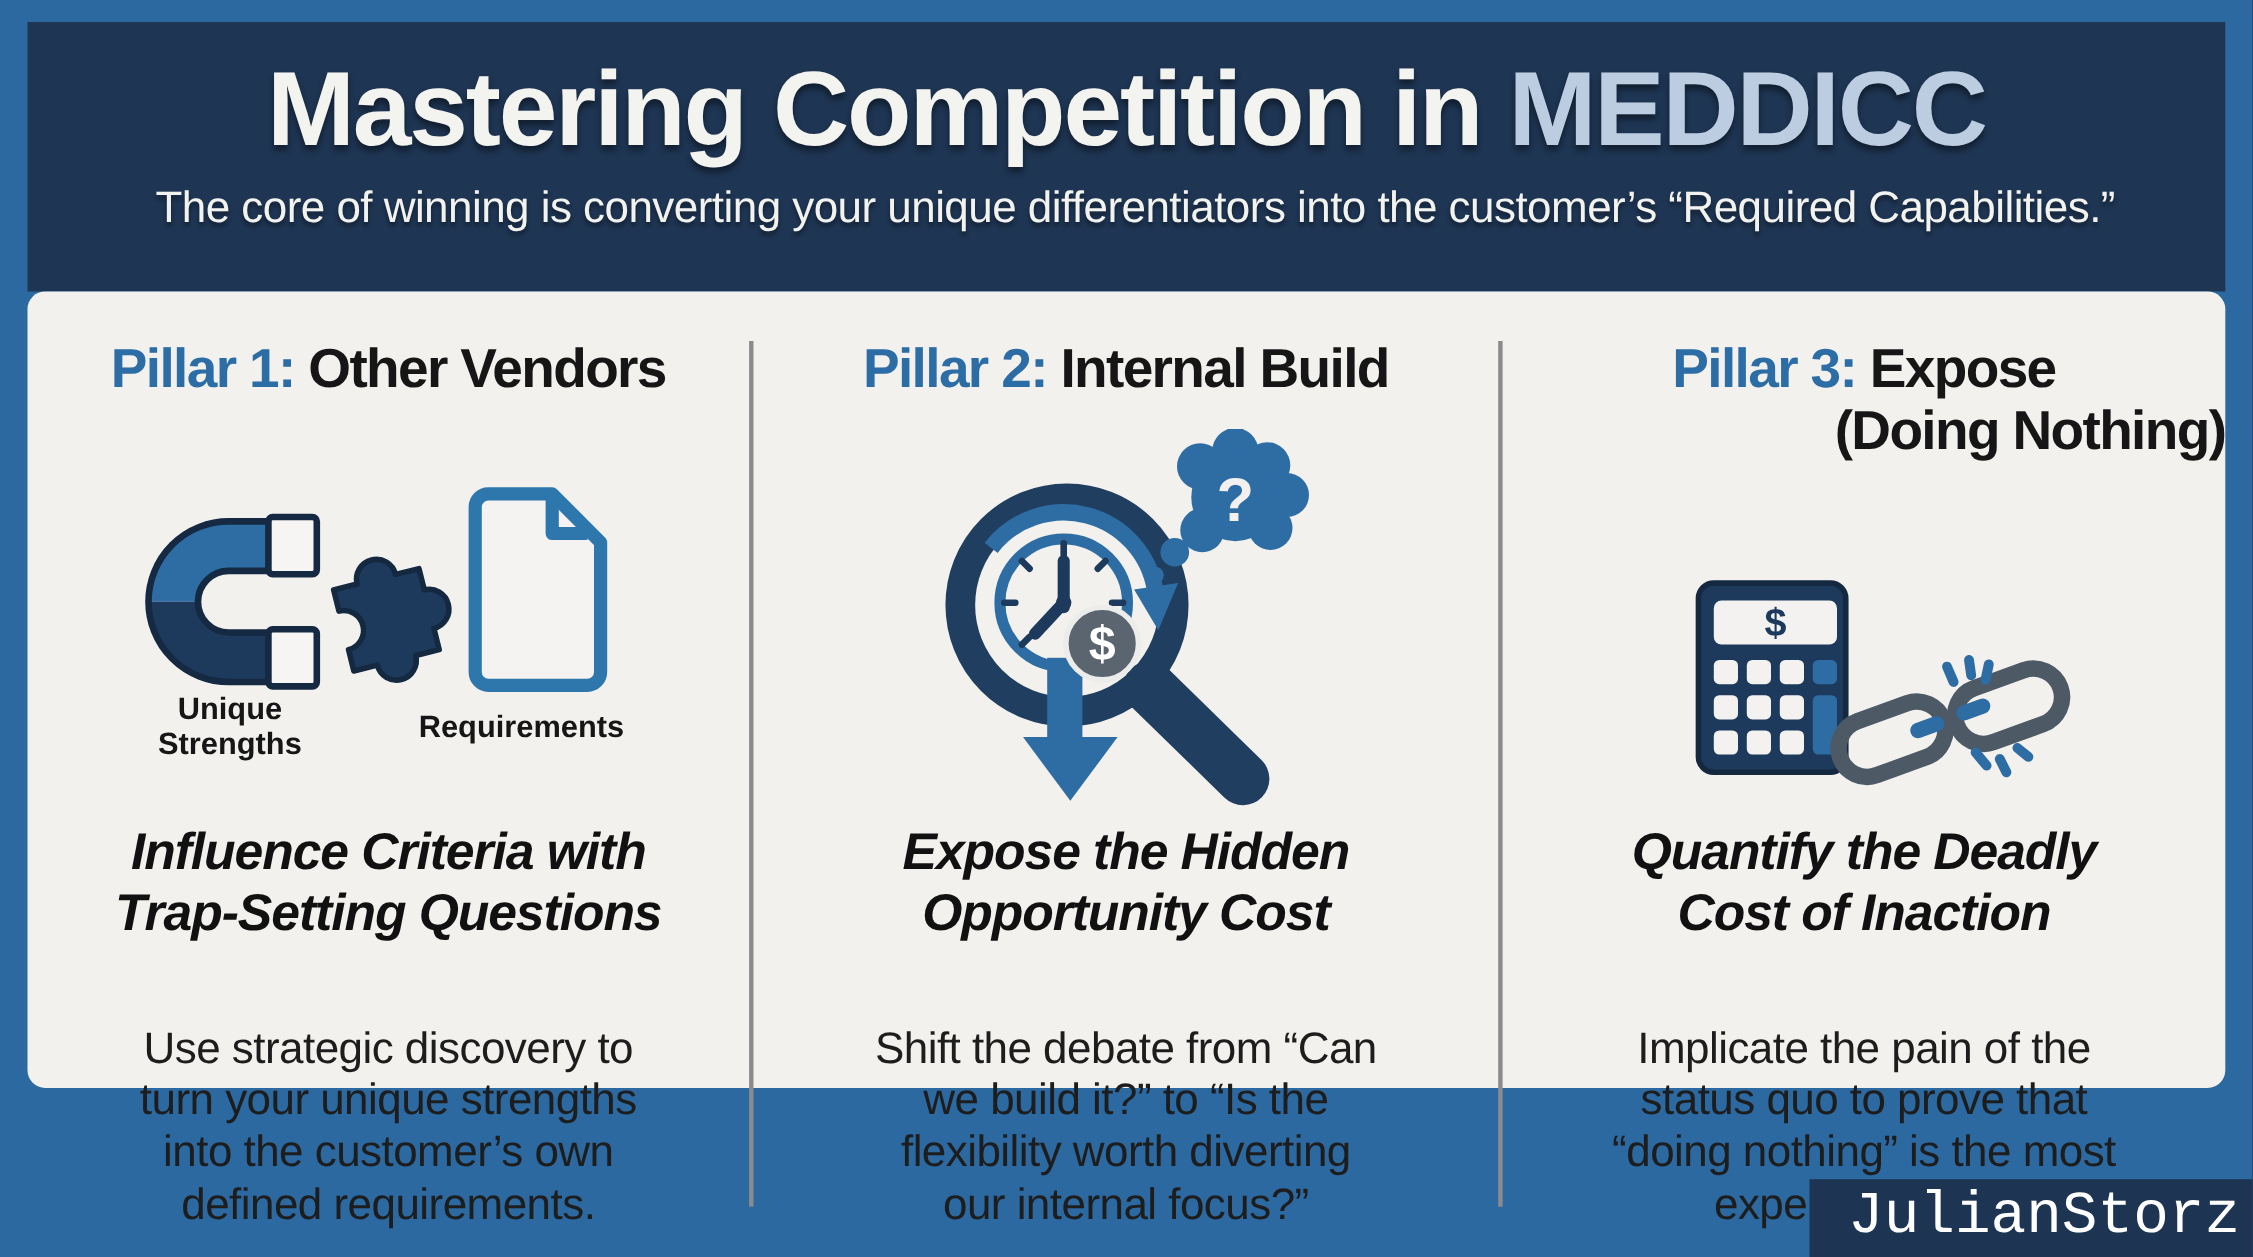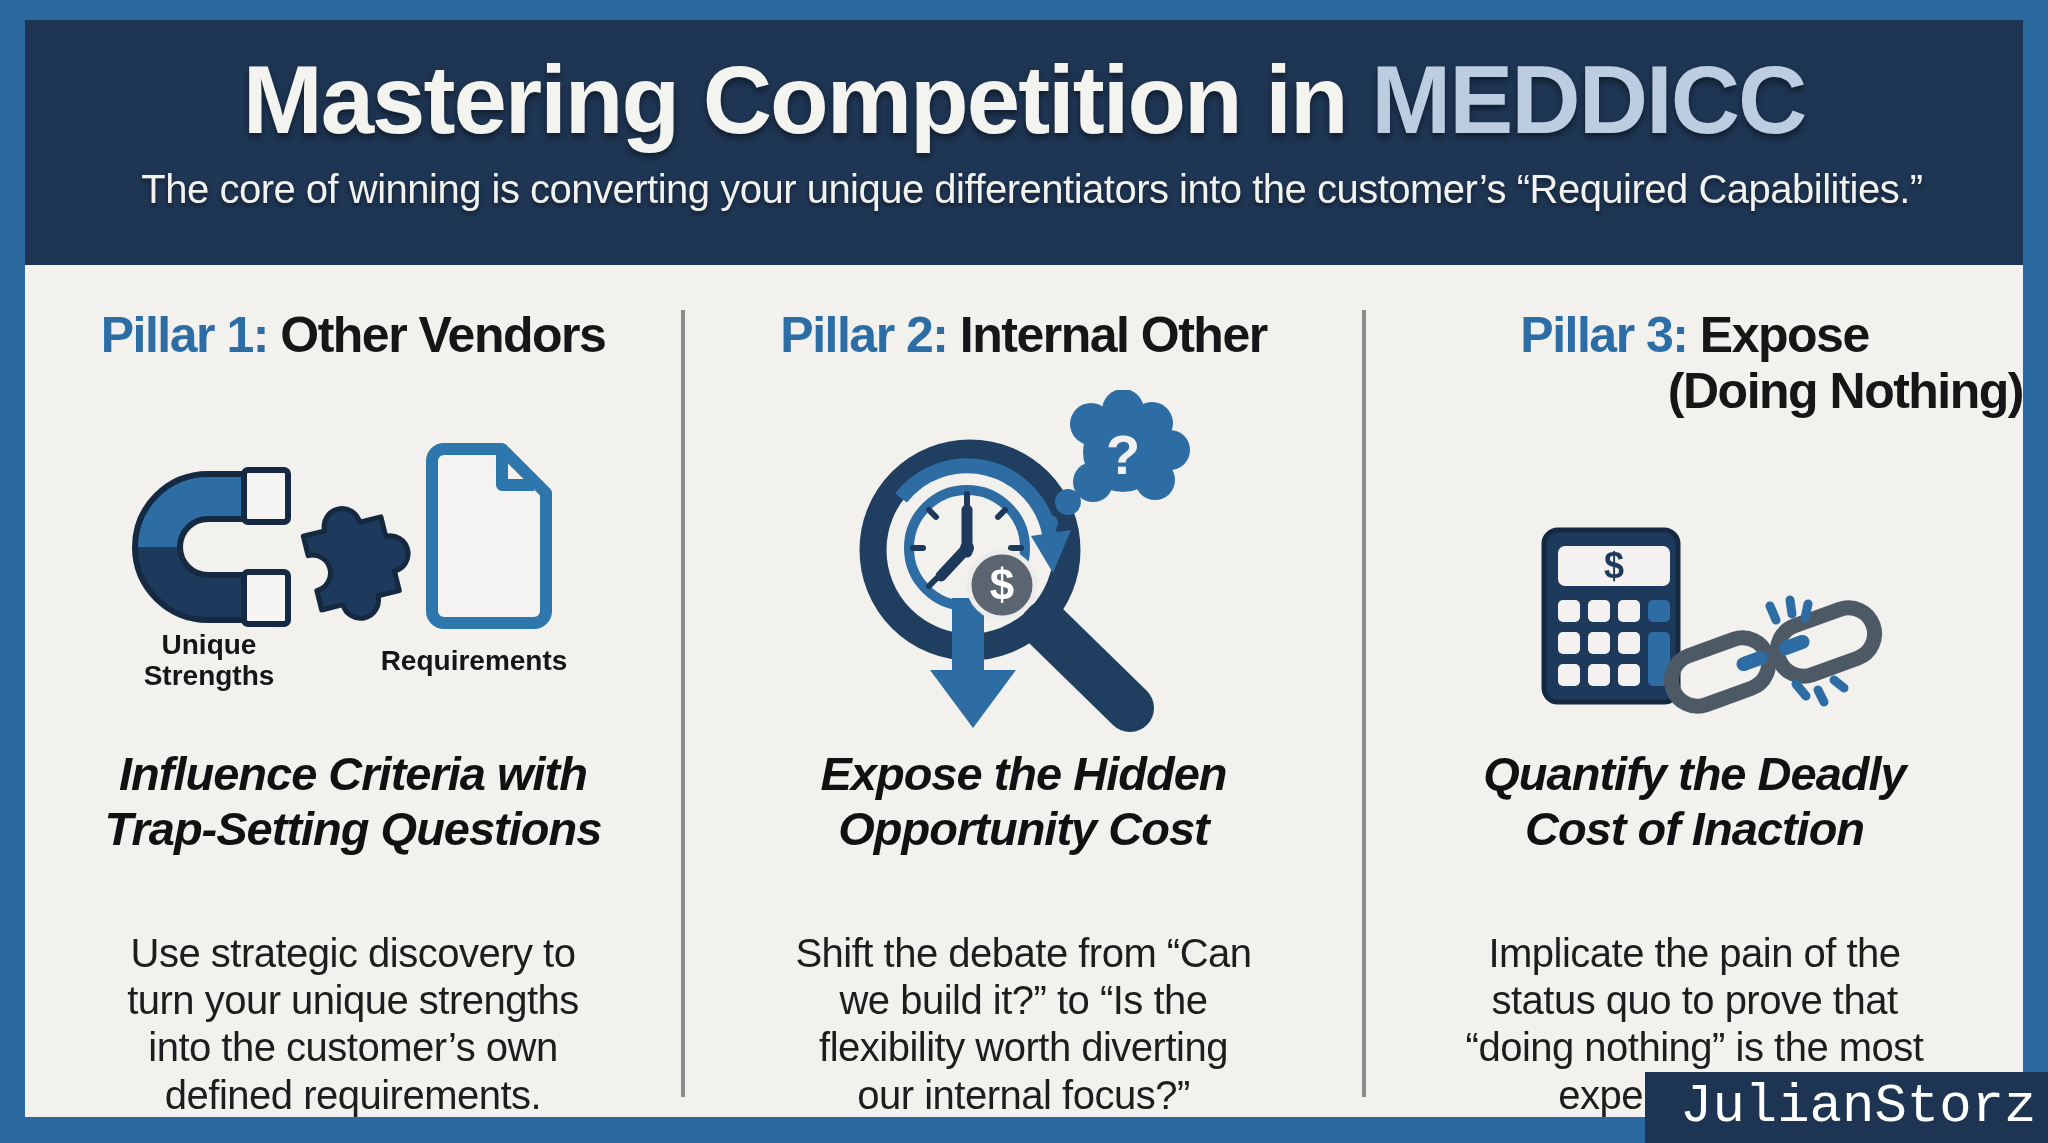--- a/index.html
+++ b/index.html
@@ -6,21 +6,21 @@
   .page{position:relative;width:2048px;height:1143px;background:#2c69a1;overflow:hidden;
         font-family:"Liberation Sans",sans-serif;}
   
   .header{position:absolute;left:25px;top:20px;width:1998px;height:245px;background:#1e3553;text-align:center;}
   .main-title{margin:0;padding-top:30px;font-size:96px;font-weight:bold;letter-spacing:-2px;
               color:#f3f3f0;line-height:1.05;text-shadow:0 4px 6px rgba(0,0,0,.45);white-space:nowrap;text-align:center;}
   .main-title .hl{color:#bccde2;}
   .subtitle{margin-top:16px;font-size:40px;letter-spacing:-0.5px;color:#f2f2ef;
             text-shadow:0 3px 4px rgba(0,0,0,.4);white-space:nowrap;padding-left:16px;}
   
-  .content{position:absolute;left:25px;top:265px;width:1998px;height:852px;background:#f2f1ee;}
+  .content{position:absolute;left:25px;top:265px;width:1998px;height:724px;background:#f2f1ee;border-radius:16px;}
   .divider{position:absolute;top:45px;width:4px;height:787px;background:#8b8b8b;}
   .divider.d1{left:656px;}
   .divider.d2{left:1337px;}
   .col{position:absolute;top:0;height:100%;}
   .col.c1{left:0;width:656px;}
   .col.c2{left:660px;width:677px;}
   .col.c3{left:1341px;width:657px;}
   .pillar-label{position:absolute;top:44px;left:0;width:100%;text-align:center;
                 font-size:50px;font-weight:bold;letter-spacing:-1.5px;color:#161616;line-height:1.04;white-space:nowrap;}
   .pillar-label .num{color:#2c6da6;}
@@ -86,21 +86,21 @@
 
       <div class="col-heading">Influence Criteria with
 Trap-Setting Questions</div>
       <div class="col-body">Use strategic discovery to
 turn your unique strengths
 into the customer’s own
 defined requirements.</div>
     </div>
 
     <div class="col c2">
-      <div class="pillar-label"><span class="num">Pillar 2:</span><span> Internal Other</span></div>
+      <div class="pillar-label"><span class="num">Pillar 2:</span><span> Internal Build</span></div>
 
       <svg class="icon-svg svg2" width="360" height="350" viewBox="0 0 360 350">
 
         <g>
           <circle cx="115" cy="160" r="97" fill="none" stroke="#203e5f" stroke-width="27"></circle>
           <line x1="190" y1="235" x2="275" y2="318" stroke="#203e5f" stroke-width="48" stroke-linecap="round"></line>
           <circle cx="112" cy="158" r="58" fill="none" stroke="#2e6da4" stroke-width="10"></circle>
           <g stroke="#1d3a5c" stroke-width="6" stroke-linecap="round">
             <line x1="112" y1="114" x2="112" y2="104"></line>
             <line x1="143" y1="127" x2="150" y2="120"></line>

